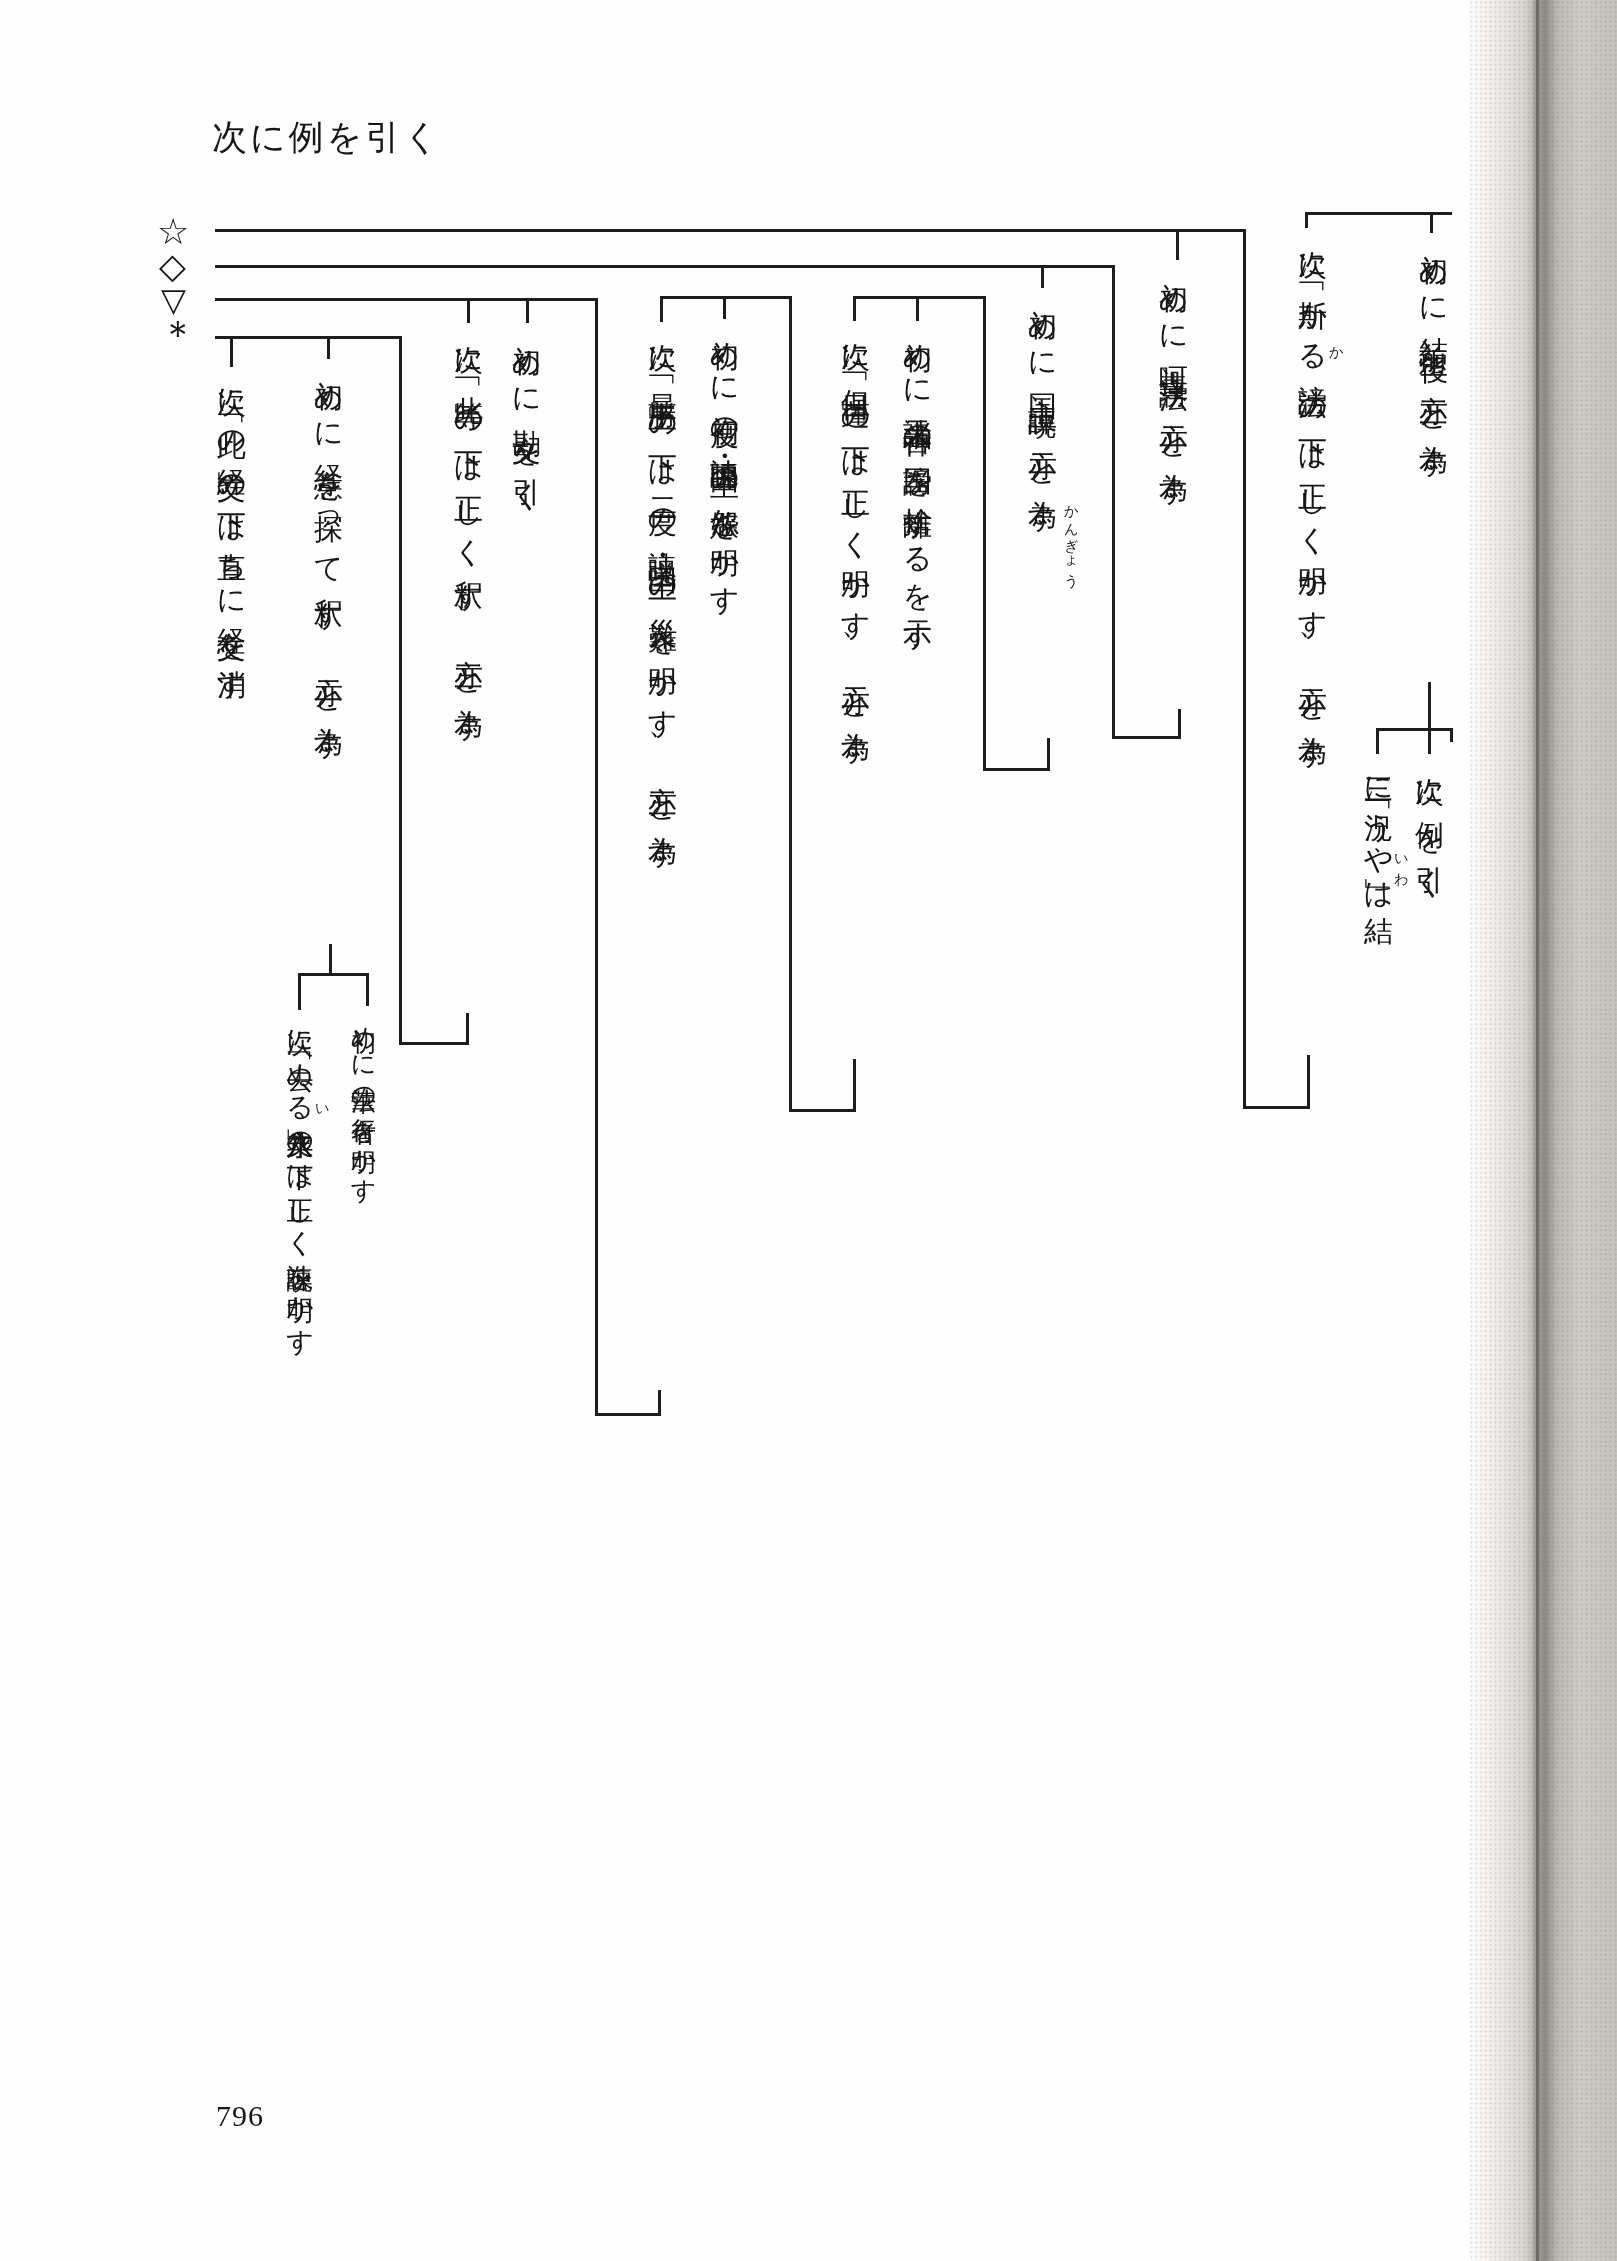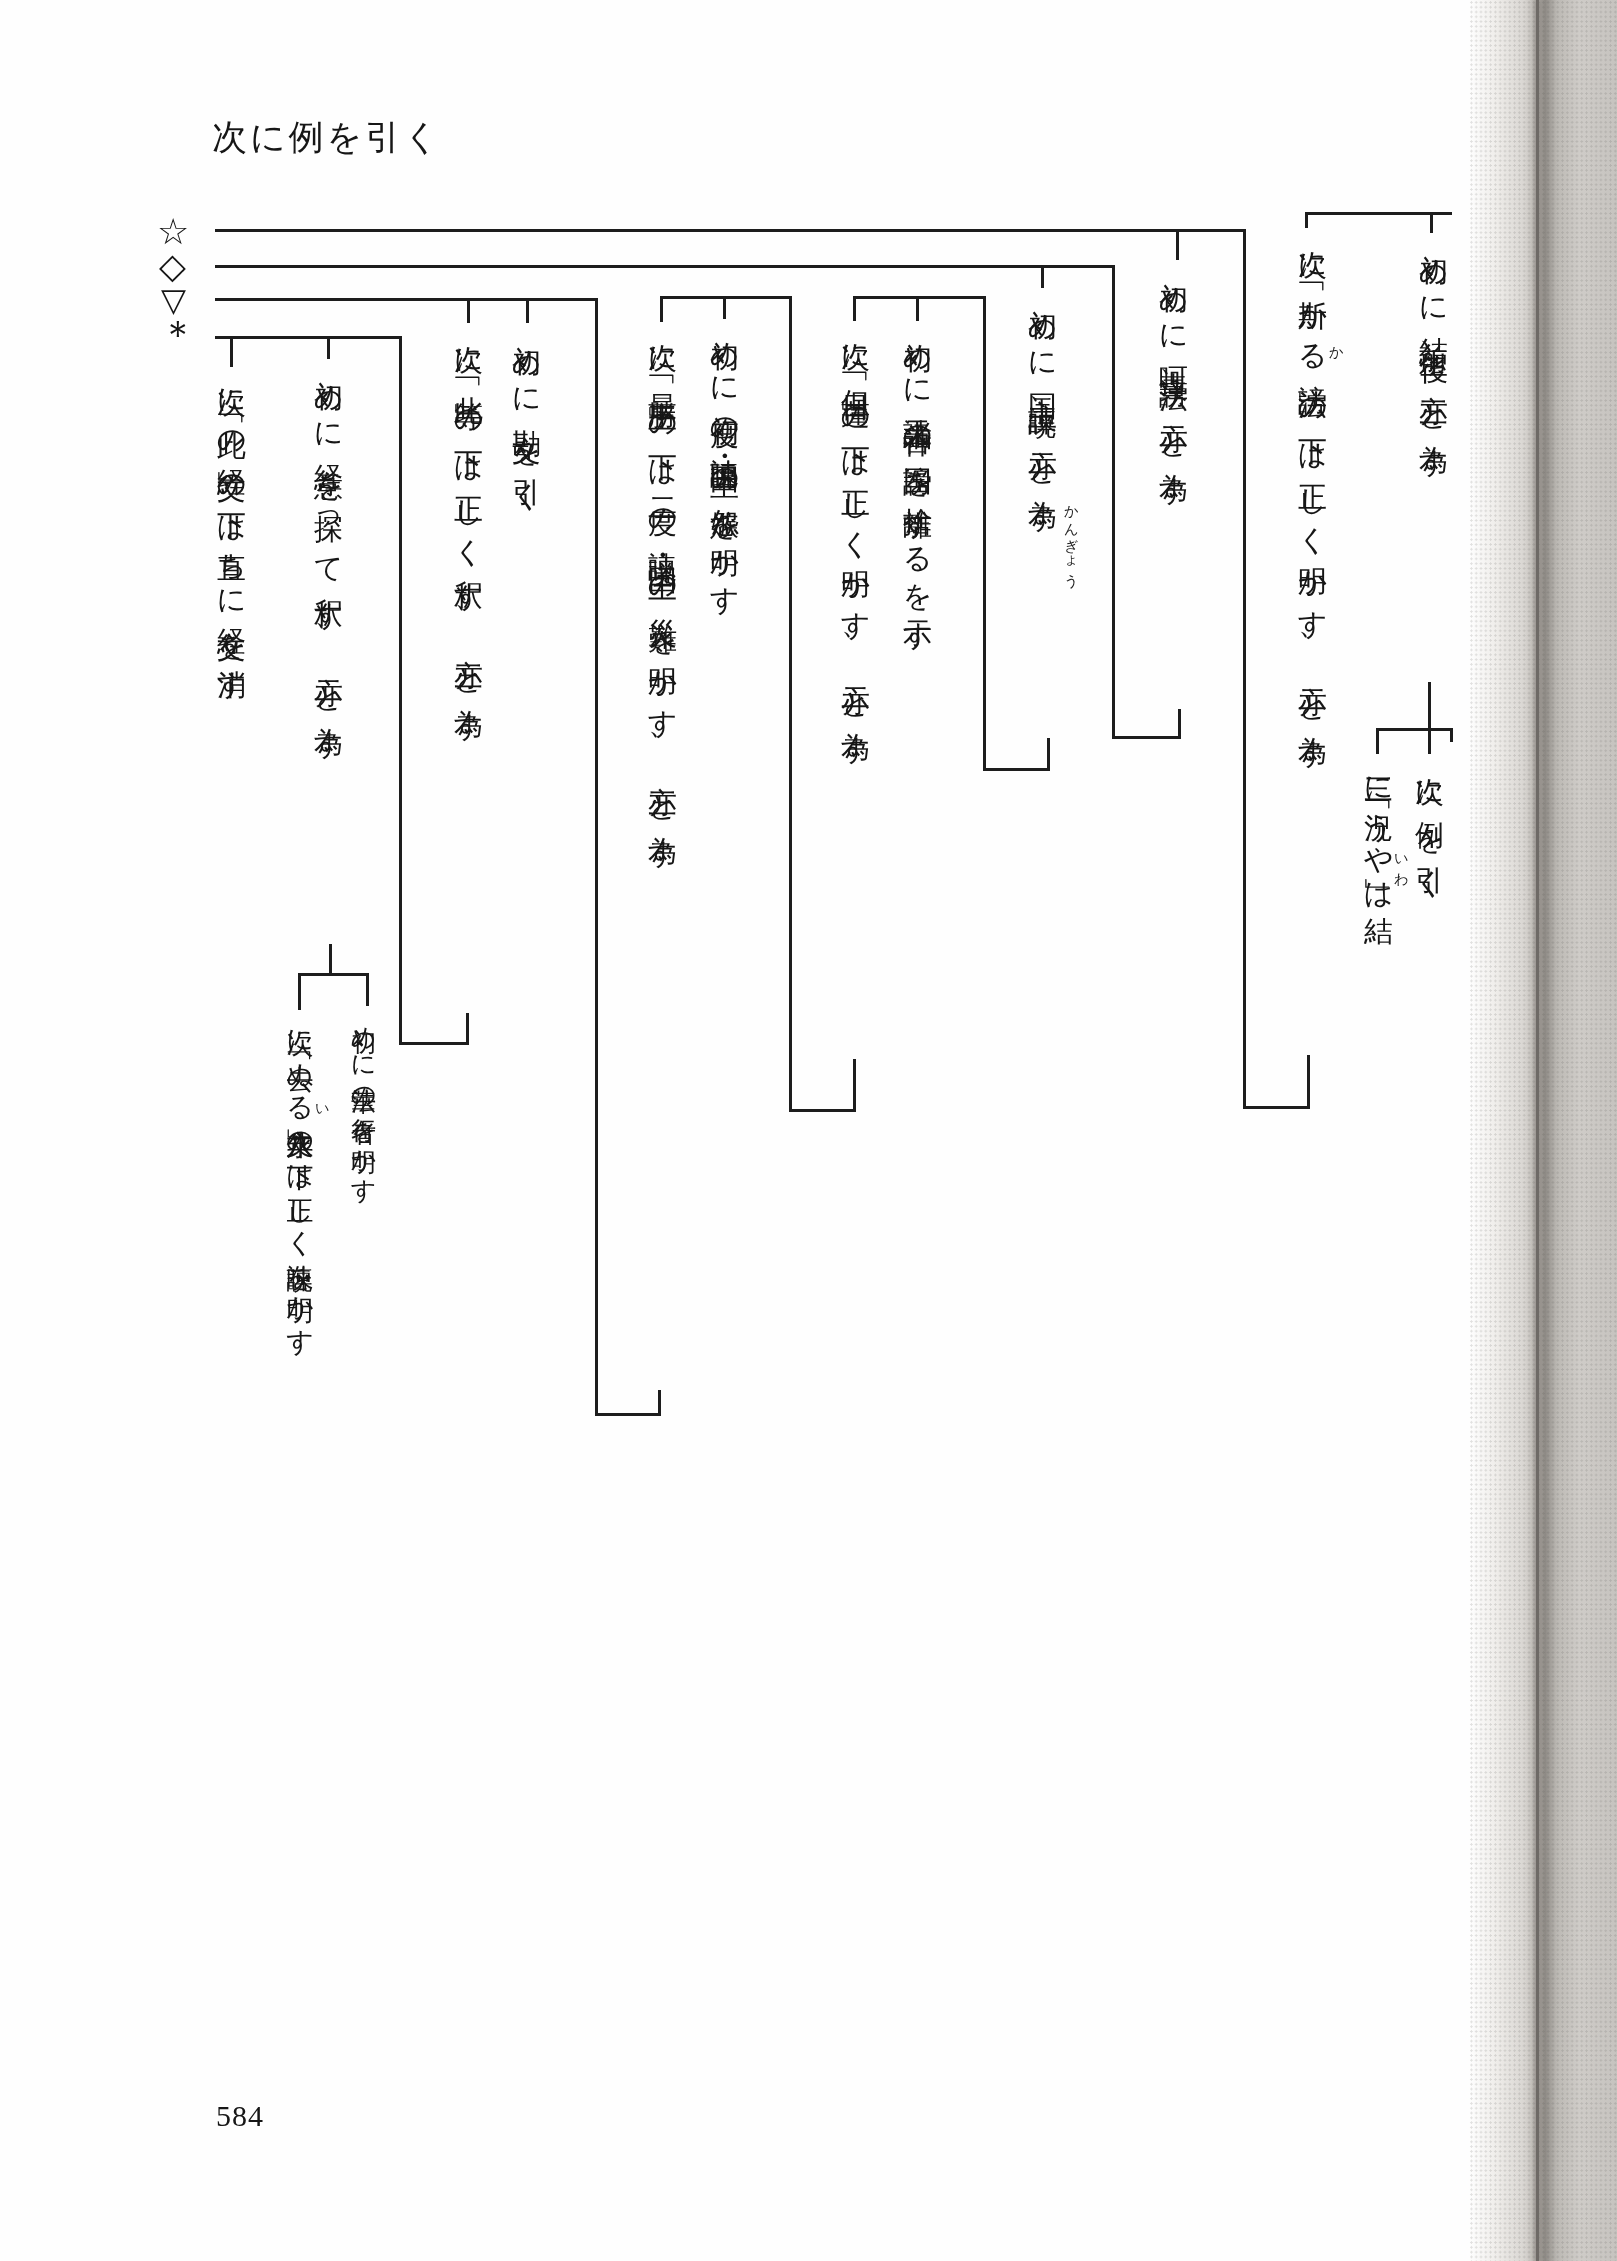--- a/index.html
+++ b/index.html
@@ -137,20 +137,20 @@
   <div class="vtext" style="left:314px;top:358px;font-size:29px;letter-spacing:5.7px;">初めに経意を探って釈す、亦二と為す</div>
   <div class="vtext" style="left:351px;top:1008px;font-size:25px;letter-spacing:1px;">初めに法華の行者を明かす</div>
   <div class="vtext" style="left:286px;top:1010px;font-size:27px;letter-spacing:1px;">次に「去ぬる文永八年」の下は正しく諫暁を明かす</div>
   <div class="vtext" style="left:217px;top:366px;font-size:29px;letter-spacing:2.9px;">次に「此の経文」の下は直ちに経文を消す</div>
 
   <div class="furi" style="left:1329px;top:336px;">か</div>
   <div class="furi" style="left:1394px;top:845px;">いわ</div>
   <div class="furi" style="left:1064px;top:495px;">かんぎょう</div>
   <div class="furi" style="left:315px;top:1095px;">い</div>
 
-  <div class="htext" style="left:216px;top:2101px;font-size:30px;letter-spacing:1px;">584</div>
+  <div class="htext" style="left:216px;top:2101px;font-size:30px;letter-spacing:1px;">796</div>
 
   <div class="gutter-base"></div>
   <div class="gutter-noise"></div>
   <div class="gutter-streak"></div>
 
 </div>
 
 
 </body></html>

